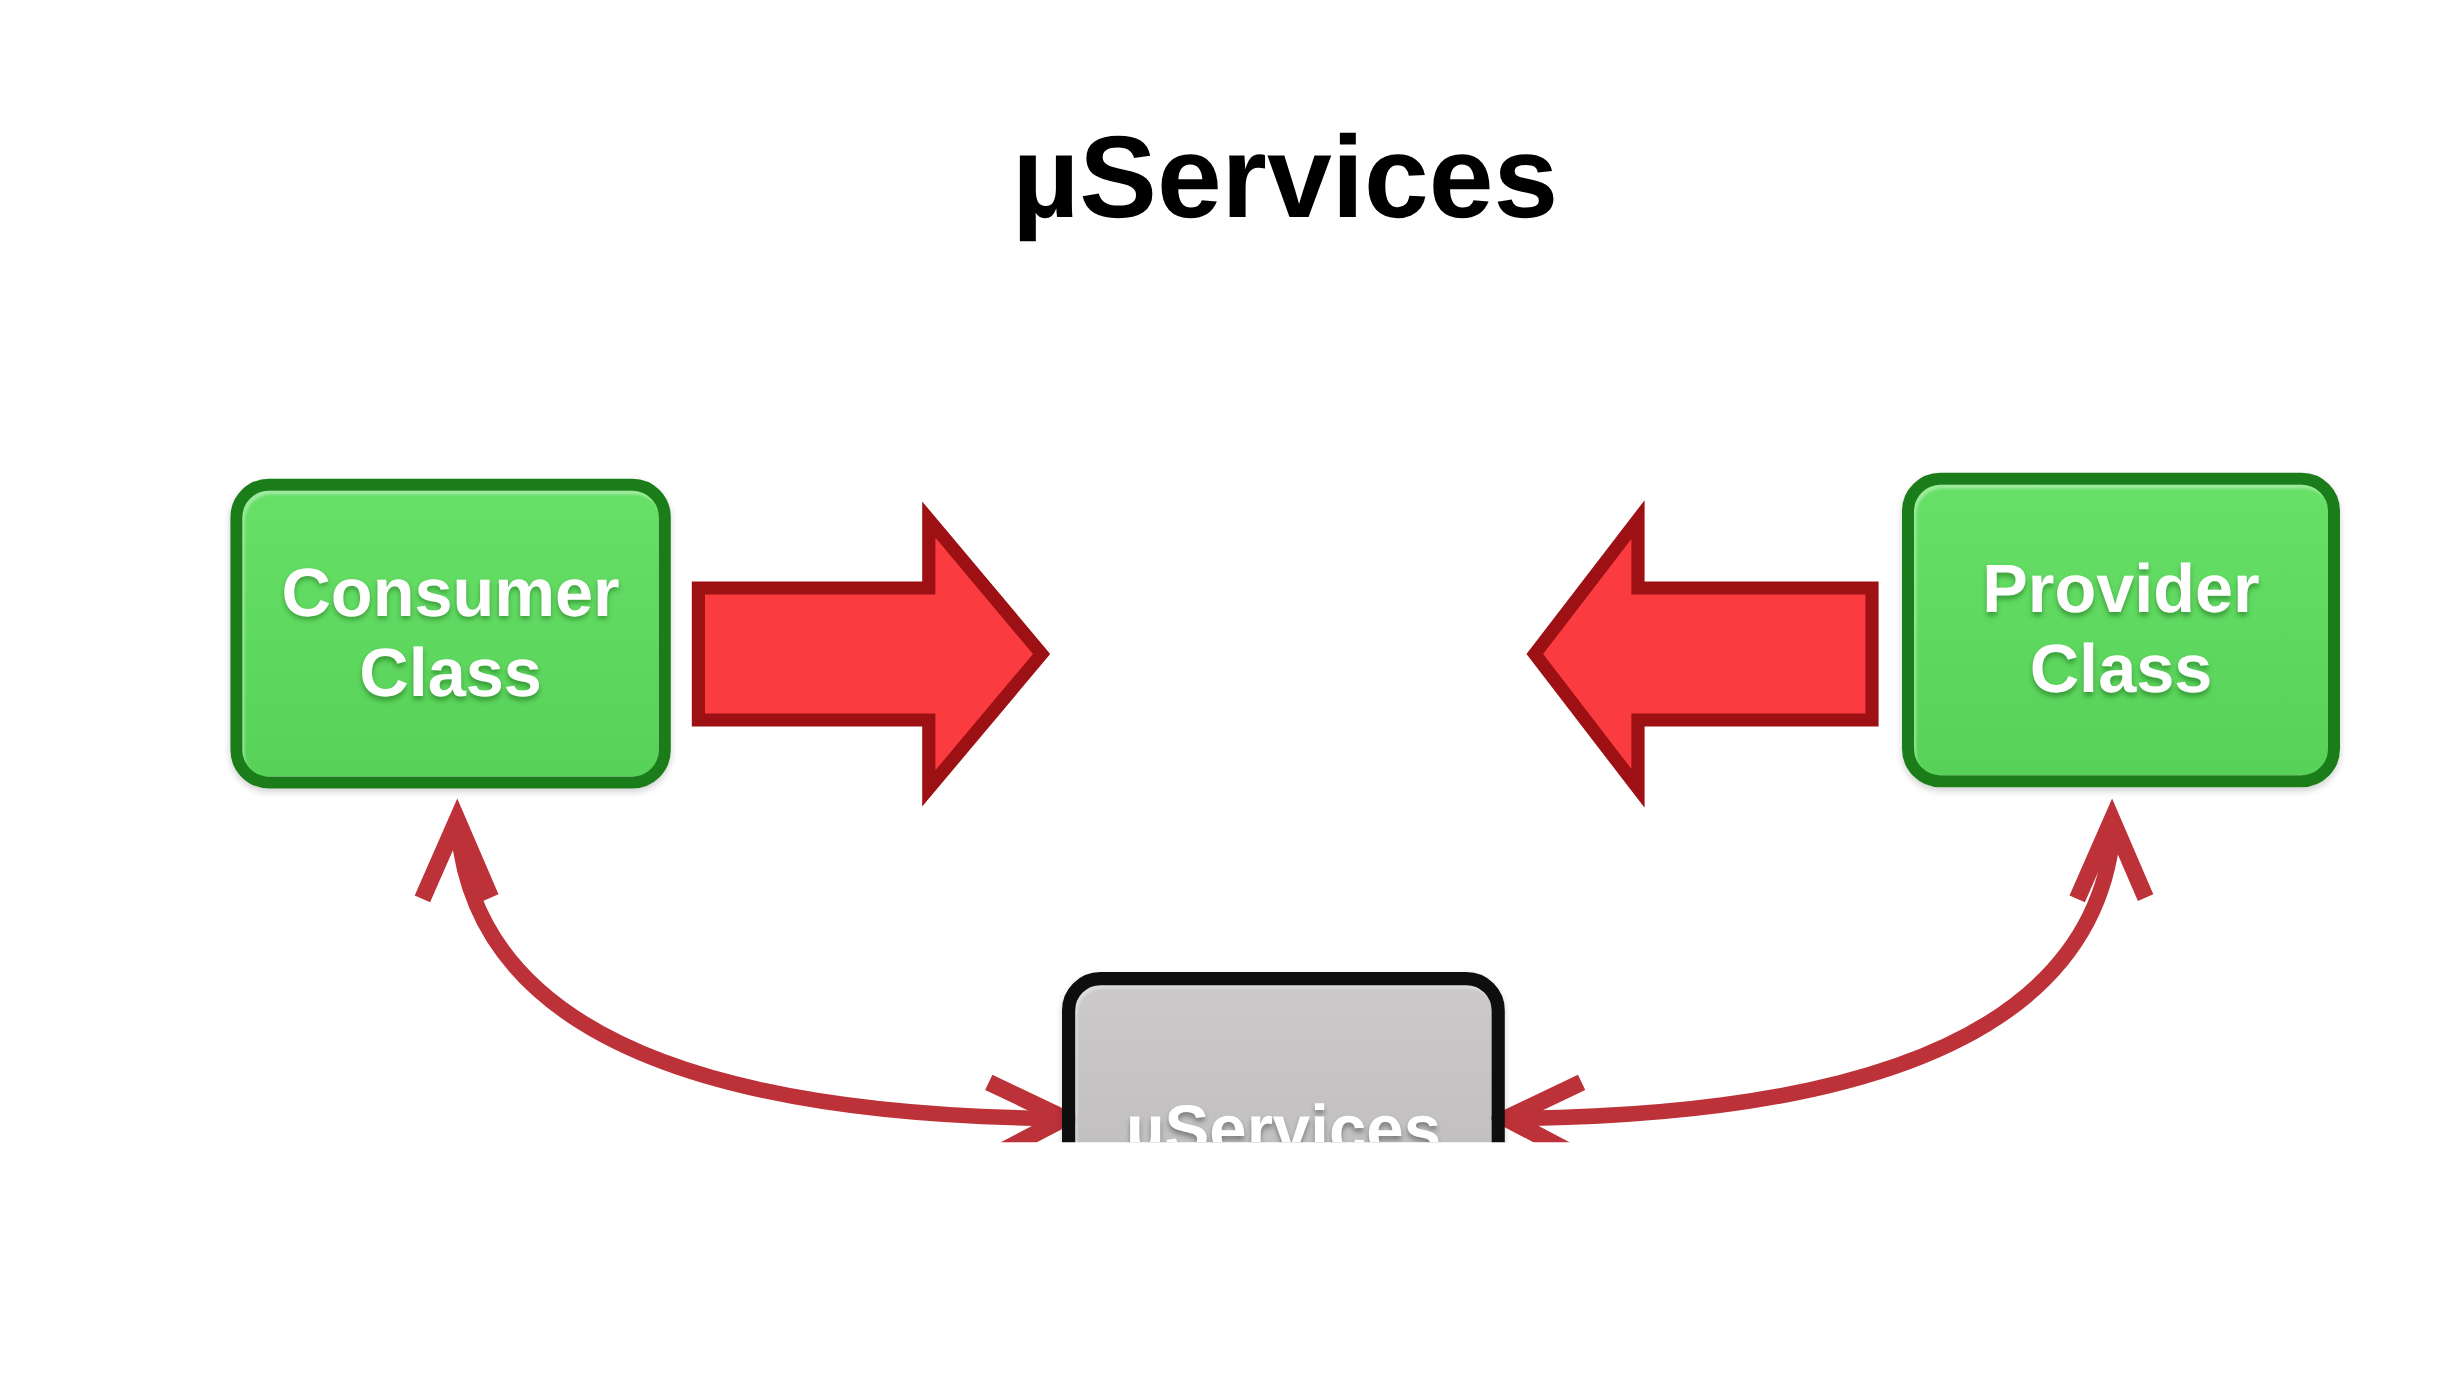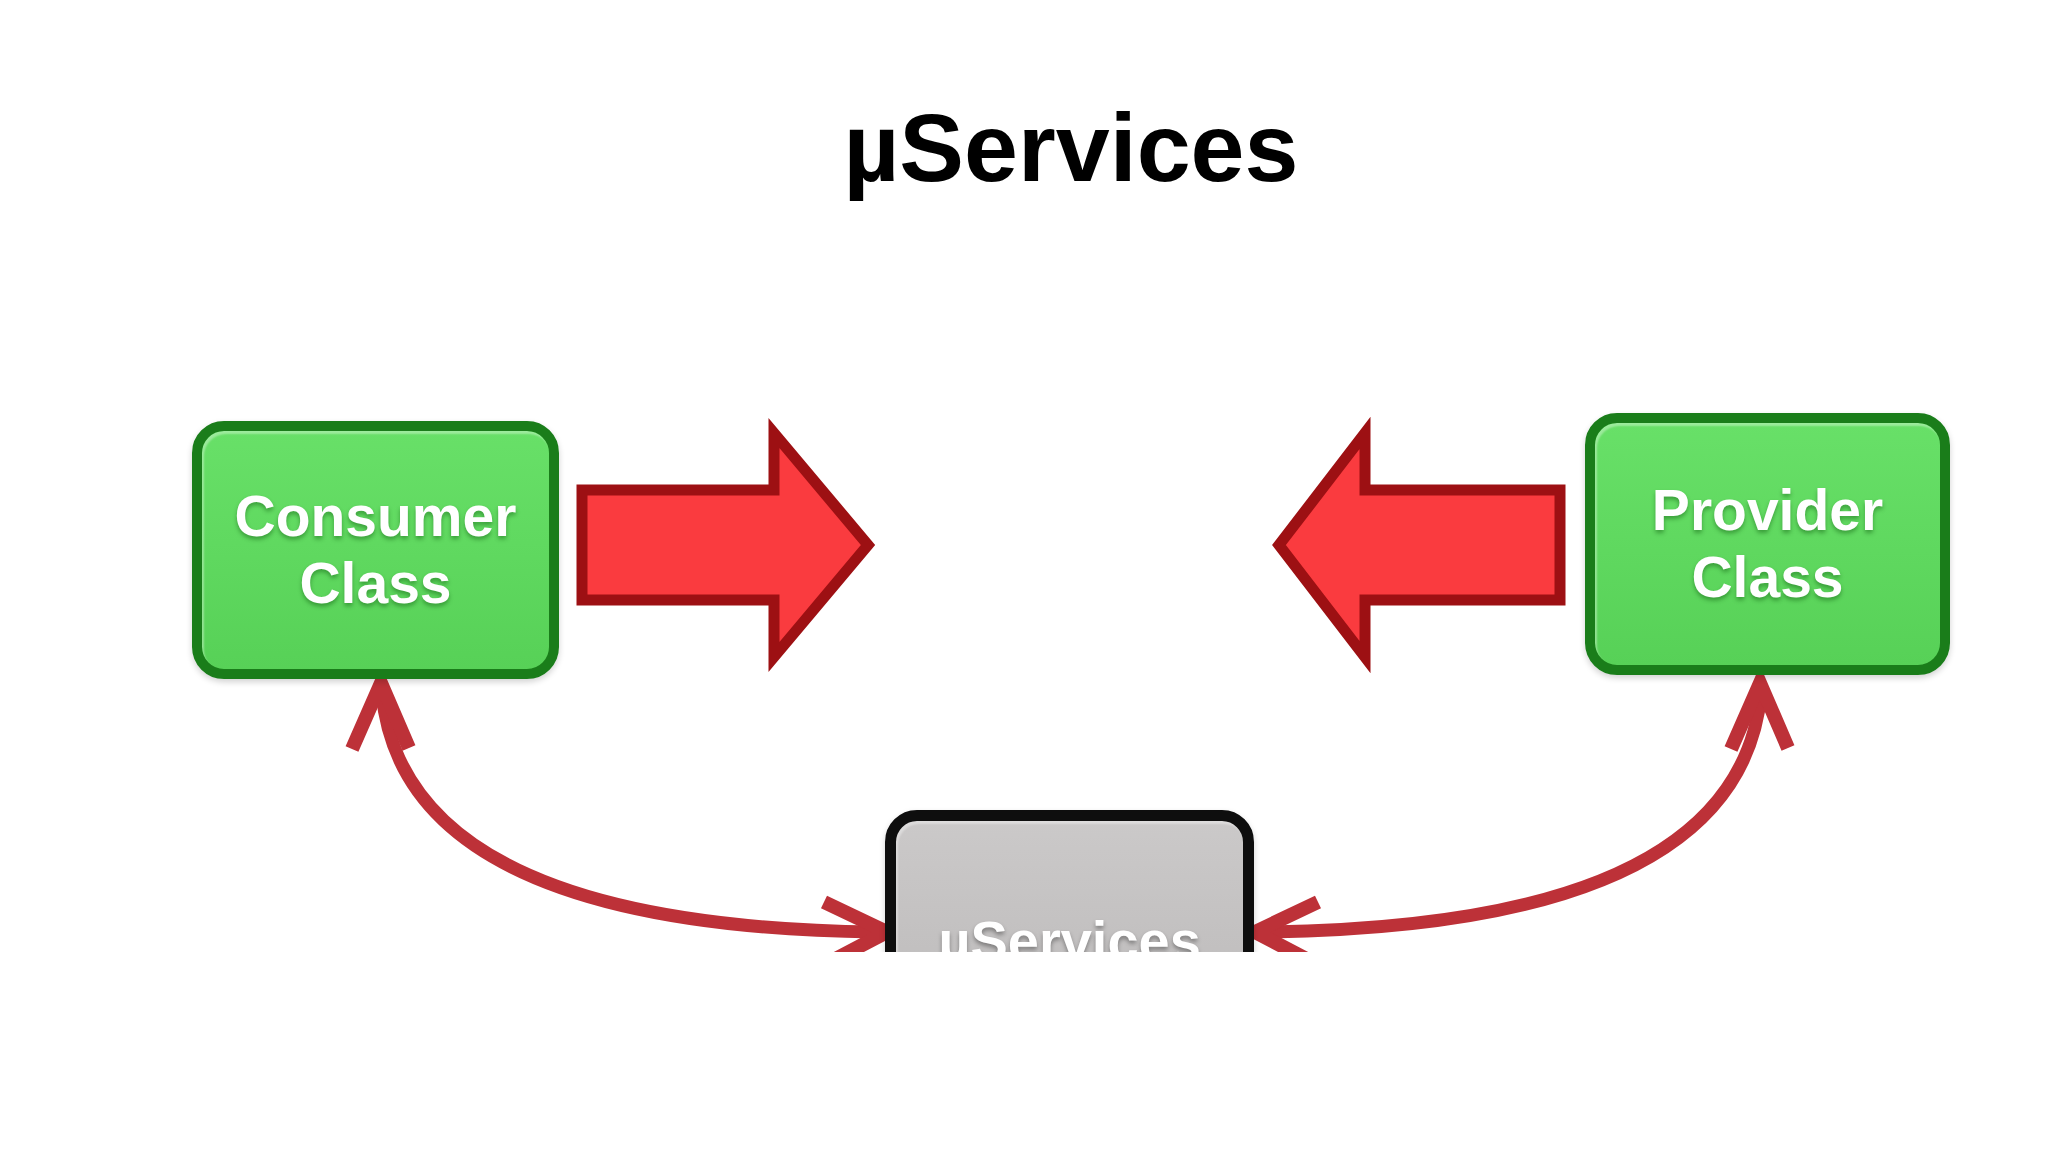--- a/index.html
+++ b/index.html
@@ -46,23 +46,23 @@
     font-size: 57px;
     text-shadow: 0 3px 4px rgba(0,70,0,0.40);
   }
   .node-gray {
     background: linear-gradient(180deg, #cbc9c9 0%, #bab8b8 100%);
     border: 11px solid #0e0e0e;
     box-shadow: 0 3px 6px rgba(0,0,0,0.18), inset 2px 3px 2px rgba(255,255,255,0.35);
     font-size: 56px;
     text-shadow: 0 3px 4px rgba(0,0,0,0.35);
   }
-  #node-consumer   { left: 145px;  top: 421px; width: 367px; height: 258px; }
+  #node-consumer   { left: 145px;  top: 399px; width: 367px; height: 258px; }
   #node-interface  { left: 838px;  top: 413px; width: 374px; height: 262px; }
-  #node-provider   { left: 1538px; top: 413px; width: 365px; height: 262px; }
+  #node-provider   { left: 1538px; top: 394px; width: 365px; height: 262px; }
   #node-uservices  { left: 838px;  top: 810px; width: 369px; height: 262px; }
   .node-label { display: inline-block; max-width: 310px; }
   #arrow-layer {
     position: absolute;
     left: 0;
     top: 0;
     width: 2048px;
     height: 1152px;
     pointer-events: none;
   }

